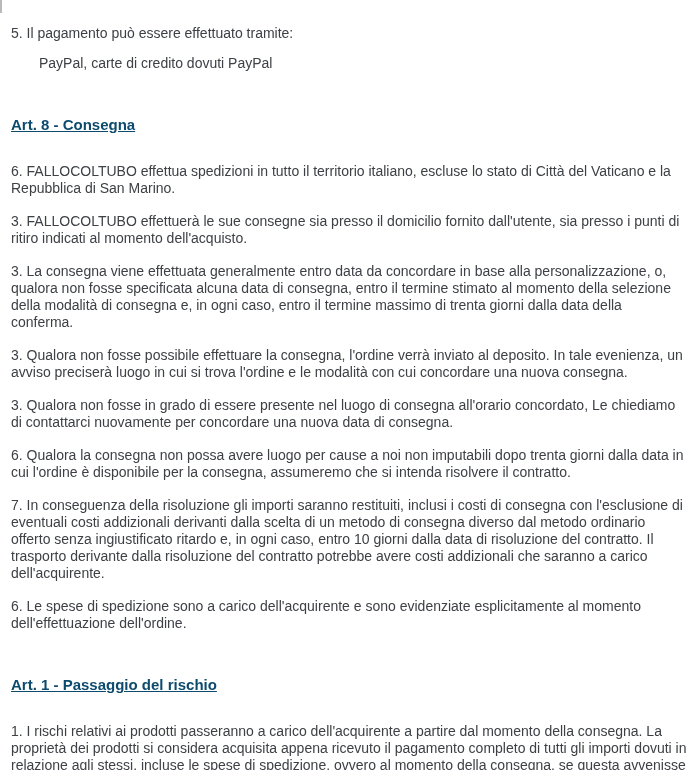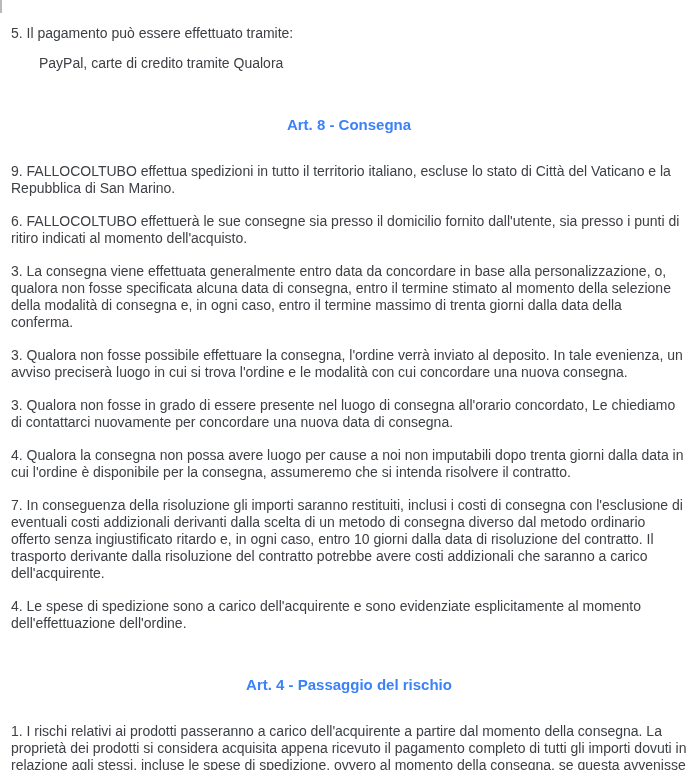--- a/index.html
+++ b/index.html
@@ -31,51 +31,51 @@
   .para {
     margin: 16px 0 13px 0;
   }
   .indented {
     margin: 0 0 13px 28px;
   }
   .art-heading {
     font-size: 15px;
     line-height: 18px;
     font-weight: 700;
-    text-align: center;
-    color: #3b82f6;
+    color: #0c4a6e;
     margin: 44px 0 29px 0;
+    text-decoration: underline;
   }
 </style>
 </head>
 <body>
 
 <div class="edge-artifact"></div>
 
 <div class="doc">
 
   <p class="para">5. Il pagamento può essere effettuato tramite:</p>
 
-  <div class="indented">PayPal, carte di credito tramite Qualora</div>
+  <div class="indented">PayPal, carte di credito dovuti PayPal</div>
 
   <h3 class="art-heading">Art. 8 - Consegna</h3>
 
-  <p class="para">9. FALLOCOLTUBO effettua spedizioni in tutto il territorio italiano, escluse lo stato di Città del Vaticano e la Repubblica di San Marino.</p>
+  <p class="para">6. FALLOCOLTUBO effettua spedizioni in tutto il territorio italiano, escluse lo stato di Città del Vaticano e la Repubblica di San Marino.</p>
 
-  <p class="para">6. FALLOCOLTUBO effettuerà le sue consegne sia presso il domicilio fornito dall'utente, sia presso i punti di ritiro indicati al momento dell'acquisto.</p>
+  <p class="para">3. FALLOCOLTUBO effettuerà le sue consegne sia presso il domicilio fornito dall'utente, sia presso i punti di ritiro indicati al momento dell'acquisto.</p>
 
   <p class="para">3. La consegna viene effettuata generalmente entro data da concordare in base alla personalizzazione, o, qualora non fosse specificata alcuna data di consegna, entro il termine stimato al momento della selezione della modalità di consegna e, in ogni caso, entro il termine massimo di trenta giorni dalla data della conferma.</p>
 
   <p class="para">3. Qualora non fosse possibile effettuare la consegna, l'ordine verrà inviato al deposito. In tale evenienza, un avviso preciserà luogo in cui si trova l'ordine e le modalità con cui concordare una nuova consegna.</p>
 
   <p class="para">3. Qualora non fosse in grado di essere presente nel luogo di consegna all'orario concordato, Le chiediamo di contattarci nuovamente per concordare una nuova data di consegna.</p>
 
-  <p class="para">4. Qualora la consegna non possa avere luogo per cause a noi non imputabili dopo trenta giorni dalla data in cui l'ordine è disponibile per la consegna, assumeremo che si intenda risolvere il contratto.</p>
+  <p class="para">6. Qualora la consegna non possa avere luogo per cause a noi non imputabili dopo trenta giorni dalla data in cui l'ordine è disponibile per la consegna, assumeremo che si intenda risolvere il contratto.</p>
 
   <p class="para">7. In conseguenza della risoluzione gli importi saranno restituiti, inclusi i costi di consegna con l'esclusione di eventuali costi addizionali derivanti dalla scelta di un metodo di consegna diverso dal metodo ordinario offerto senza ingiustificato ritardo e, in ogni caso, entro 10 giorni dalla data di risoluzione del contratto. Il trasporto derivante dalla risoluzione del contratto potrebbe avere costi addizionali che saranno a carico dell'acquirente.</p>
 
-  <p class="para">4. Le spese di spedizione sono a carico dell'acquirente e sono evidenziate esplicitamente al momento dell'effettuazione dell'ordine.</p>
+  <p class="para">6. Le spese di spedizione sono a carico dell'acquirente e sono evidenziate esplicitamente al momento dell'effettuazione dell'ordine.</p>
 
-  <h3 class="art-heading">Art. 4 - Passaggio del rischio</h3>
+  <h3 class="art-heading">Art. 1 - Passaggio del rischio</h3>
 
   <p class="para">1. I rischi relativi ai prodotti passeranno a carico dell'acquirente a partire dal momento della consegna. La proprietà dei prodotti si considera acquisita appena ricevuto il pagamento completo di tutti gli importi dovuti in relazione agli stessi, incluse le spese di spedizione, ovvero al momento della consegna, se questa avvenisse in un secondo momento.</p>
 
 </div>
 
 </body></html>

